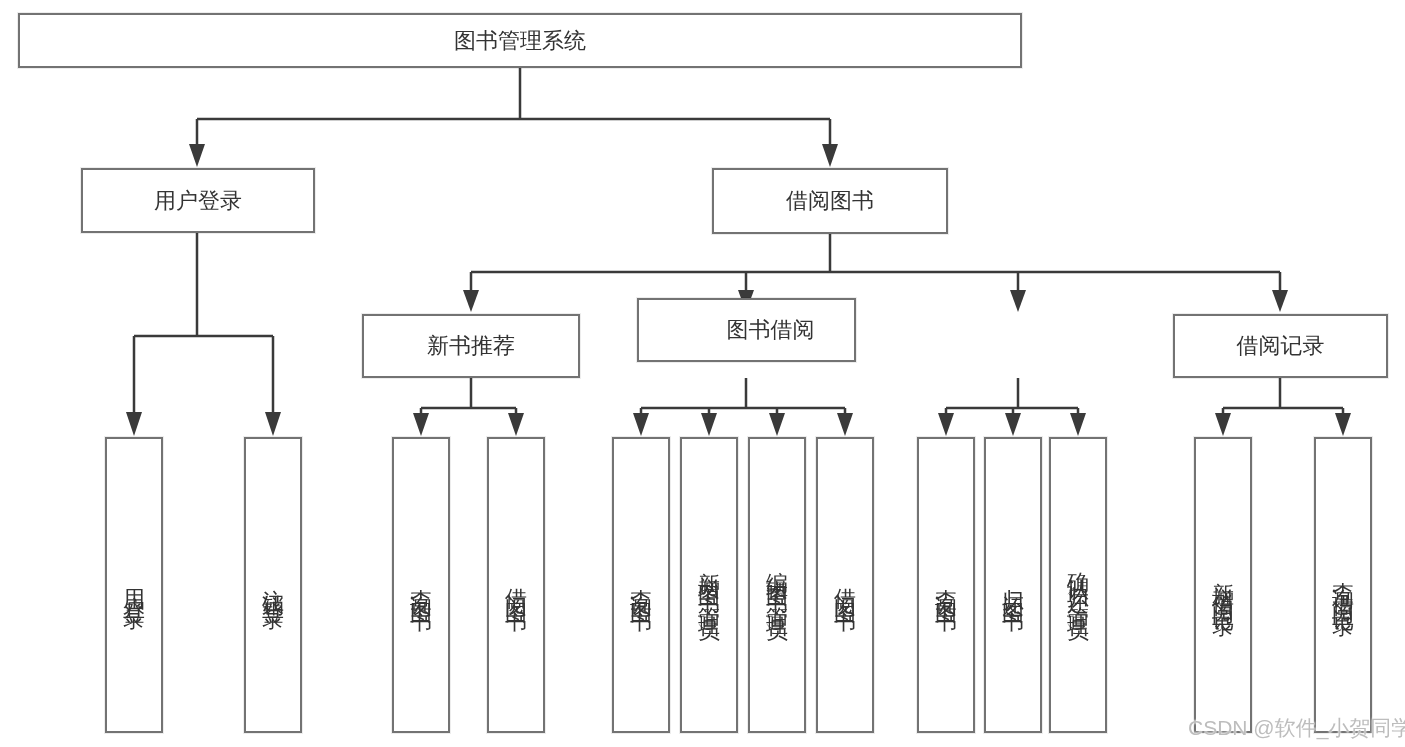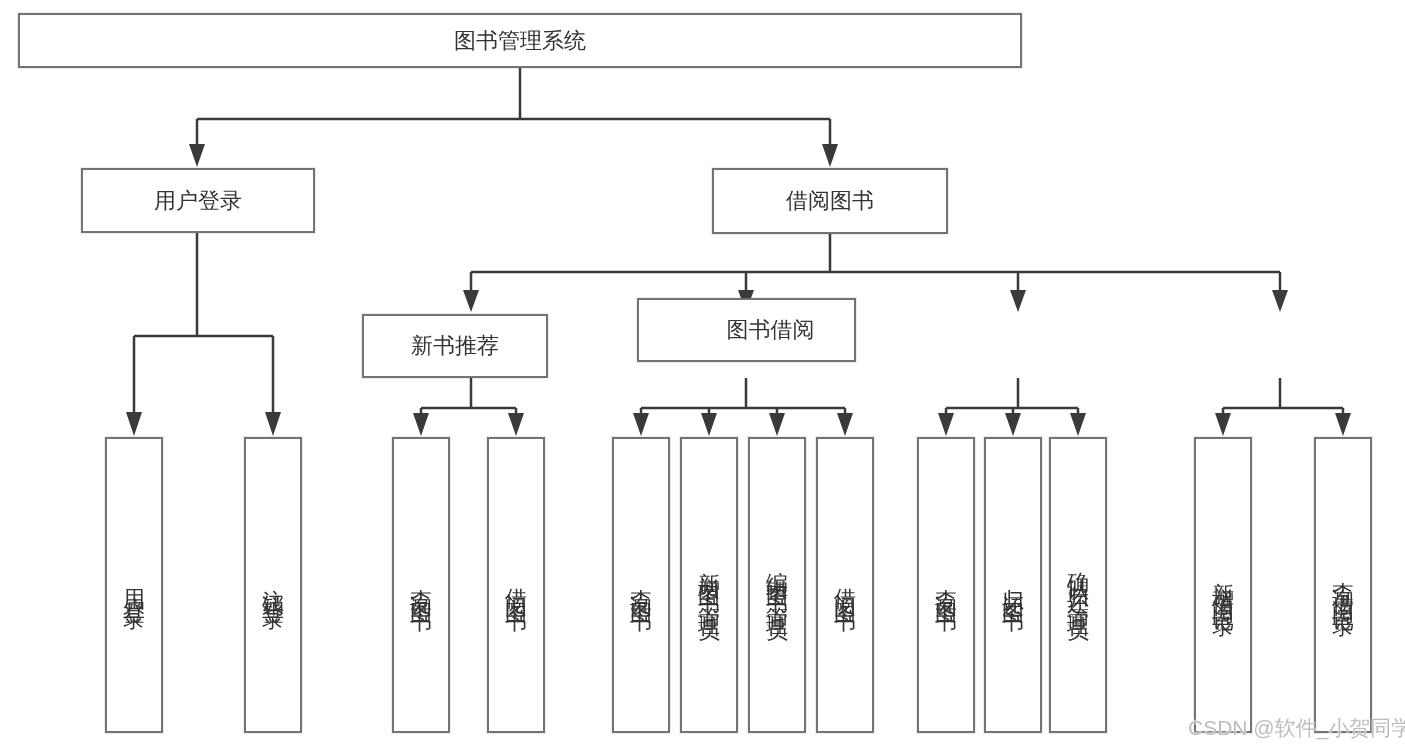--- a/index.html
+++ b/index.html
@@ -35,21 +35,21 @@
   }
   .leaf .lbl {
     writing-mode: vertical-rl;
     letter-spacing: 7px;
     line-height: 1;
   }
   
   .root      { left: 18px;   top: 13px;  width: 1004px; height: 55px; }
   .n-user    { left: 81px;   top: 168px; width: 234px;  height: 65px; }
   .n-book    { left: 712px;  top: 168px; width: 236px;  height: 66px; }
-  .n-rec     { left: 362px;  top: 314px; width: 186px;  height: 64px; }
+  .n-rec     { left: 362px;  top: 314px; width: 218px;  height: 64px; }
   .n-bor     { left: 637px;  top: 298px; width: 219px;  height: 64px; padding-left: 48px; }
   .n-cur     { left: 907px;  top: 314px; width: 222px;  height: 64px; }
   .n-log     { left: 1173px; top: 314px; width: 215px;  height: 64px; }
   .leaf      { top: 437px; width: 58px; height: 296px; }
   .lf-u0 { left: 105px; }  .lf-u1 { left: 244px; }
   .lf-r0 { left: 392px; }  .lf-r1 { left: 487px; }
   .lf-b0 { left: 612px; }  .lf-b1 { left: 680px; }  .lf-b2 { left: 748px; }  .lf-b3 { left: 816px; }
   .lf-c0 { left: 917px; }  .lf-c1 { left: 984px; }  .lf-c2 { left: 1049px; }
   .lf-l0 { left: 1194px; } .lf-l1 { left: 1314px; }
   .watermark {
@@ -115,20 +115,23 @@
   <div class="node n-book">
     <span class="lbl">借阅图书</span>
   </div>
 
   <div class="node n-rec">
     <span class="lbl">新书推荐</span>
   </div>
   <div class="node n-bor">
     <span class="lbl">图书借阅</span>
   </div>
+  <div class="node n-log">
+    <span class="lbl">借阅记录</span>
+  </div>
 
   <div class="node leaf lf-u0">
     <span class="lbl">用户登录</span>
   </div>
   <div class="node leaf lf-u1">
     <span class="lbl">注销登录</span>
   </div>
 
   <div class="node leaf lf-r0">
     <span class="lbl">查询图书</span>

